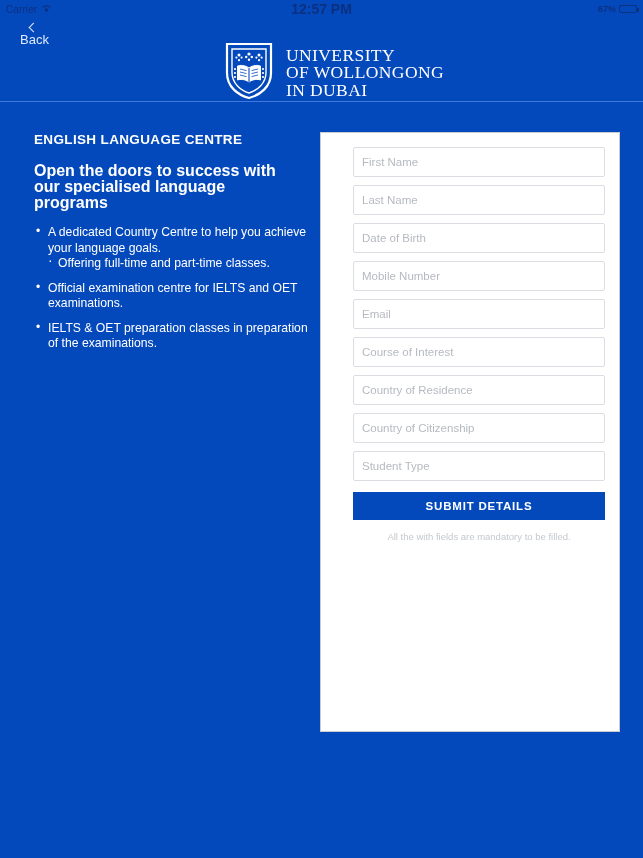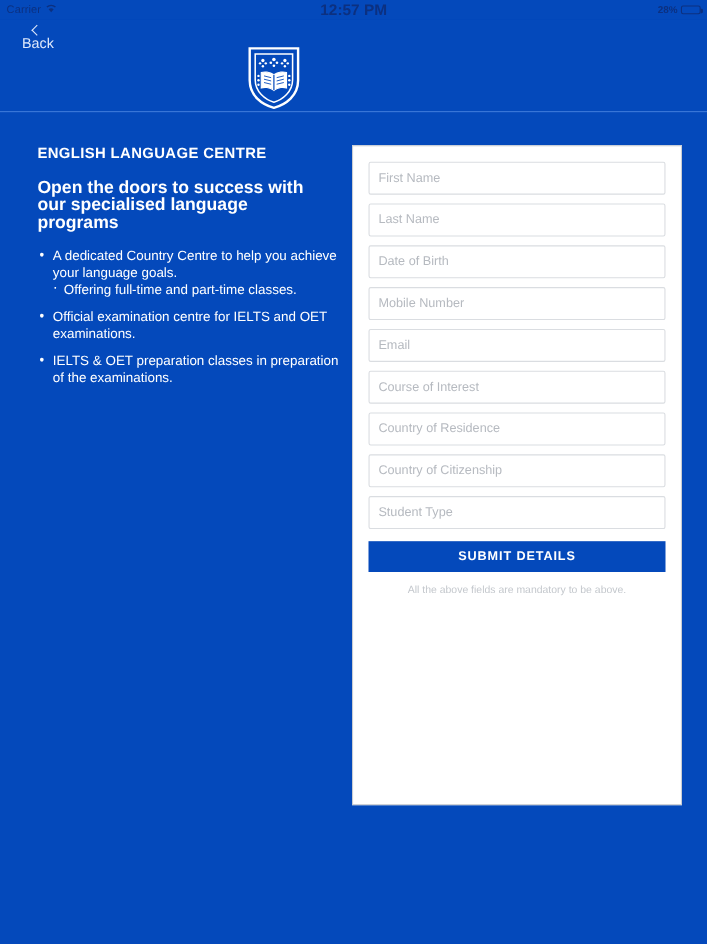--- a/index.html
+++ b/index.html
@@ -190,21 +190,21 @@
   .form-card {
     position: absolute;
     left: 320px;
     top: 30px;
     width: 300px;
     height: 600px;
     background: #ffffff;
     border: 1px solid #c9cdd2;
   }
   .form-inner {
-    padding: 14px 14px 0 14px;
+    padding: 14px 14px 0 32px;
   }
   .field {
     width: 100%;
     height: 30px;
     border: 1px solid #dadde1;
     border-radius: 2px;
     margin-bottom: 8px;
     padding: 0 8px;
     font-size: 11.5px;
     font-family: "Liberation Sans", sans-serif;
@@ -242,21 +242,21 @@
     <span class="status-carrier">Carrier</span>
     <span class="wifi-icon">
       <svg width="11" height="9" viewBox="0 0 11 9">
         <path d="M5.5 8.2 L3.2 5.4 A3.6 3.6 0 0 1 7.8 5.4 Z" fill="#0c3080"></path>
         <path d="M1.6 3.4 A6 6 0 0 1 9.4 3.4" stroke="#0c3080" stroke-width="1.3" fill="none"></path>
       </svg>
     </span>
   </div>
   <div class="status-center">12:57 PM</div>
   <div class="status-right">
-    <span class="battery-pct">28%</span>
+    <span class="battery-pct">67%</span>
     <span class="battery">
       <span class="battery-fill"></span>
     </span>
   </div>
 </div>
 
 <div class="header">
 
   <div class="back-button">
     <span class="chevron-left"></span>
@@ -301,20 +301,25 @@
         <g fill="#ffffff">
           <circle cx="11" cy="27" r="1.1"></circle>
             <circle cx="11" cy="31" r="1.1"></circle>
             <circle cx="11" cy="35" r="1.1"></circle>
           <circle cx="39" cy="27" r="1.1"></circle>
             <circle cx="39" cy="31" r="1.1"></circle>
             <circle cx="39" cy="35" r="1.1"></circle>
         </g>
       </svg>
     </span>
+    <div class="logo-text">
+      <div>UNIVERSITY</div>
+      <div>OF WOLLONGONG</div>
+      <div>IN DUBAI</div>
+    </div>
   </div>
 </div>
 
 <div class="content">
 
   <div class="left-col">
     <div class="page-title">ENGLISH LANGUAGE CENTRE</div>
     <div class="subtitle">Open the doors to success with our specialised language programs</div>
     <ul class="feature-list">
       <li>
@@ -336,17 +341,17 @@
       <input class="field" type="text" placeholder="Last Name" style="">
       <input class="field" type="text" placeholder="Date of Birth" style="">
       <input class="field" type="text" placeholder="Mobile Number" style="">
       <input class="field" type="text" placeholder="Email" style="">
       <input class="field" type="text" placeholder="Course of Interest" style="">
       <input class="field" type="text" placeholder="Country of Residence" style="">
       <input class="field" type="text" placeholder="Country of Citizenship" style="">
       <input class="field" type="text" placeholder="Student Type" style="">
 
       <button class="submit-button">SUBMIT DETAILS</button>
-      <div class="helper-text">All the above fields are mandatory to be above.</div>
+      <div class="helper-text">All the with fields are mandatory to be filled.</div>
     </div>
   </div>
 
 </div>
 
 </body></html>

